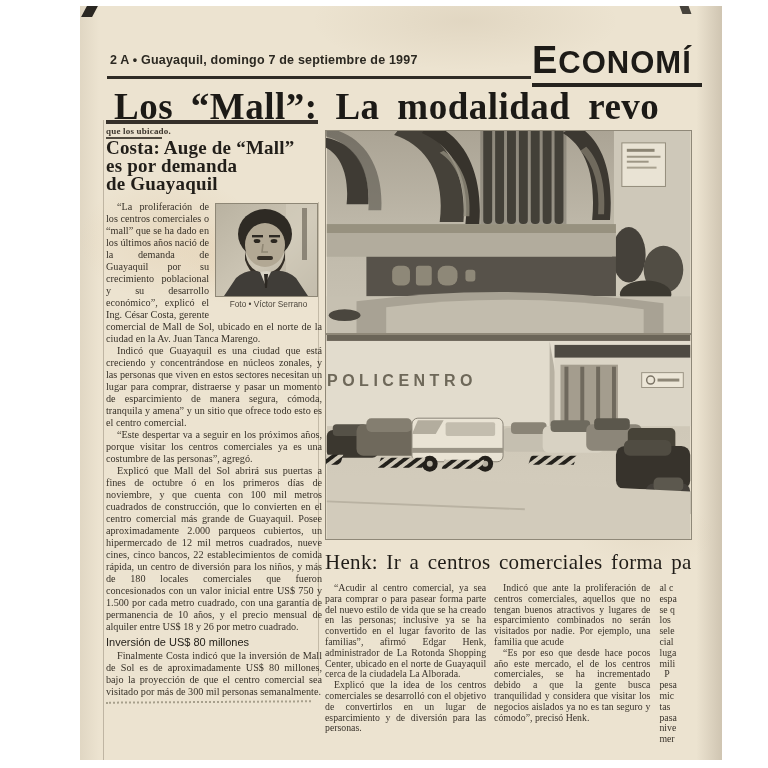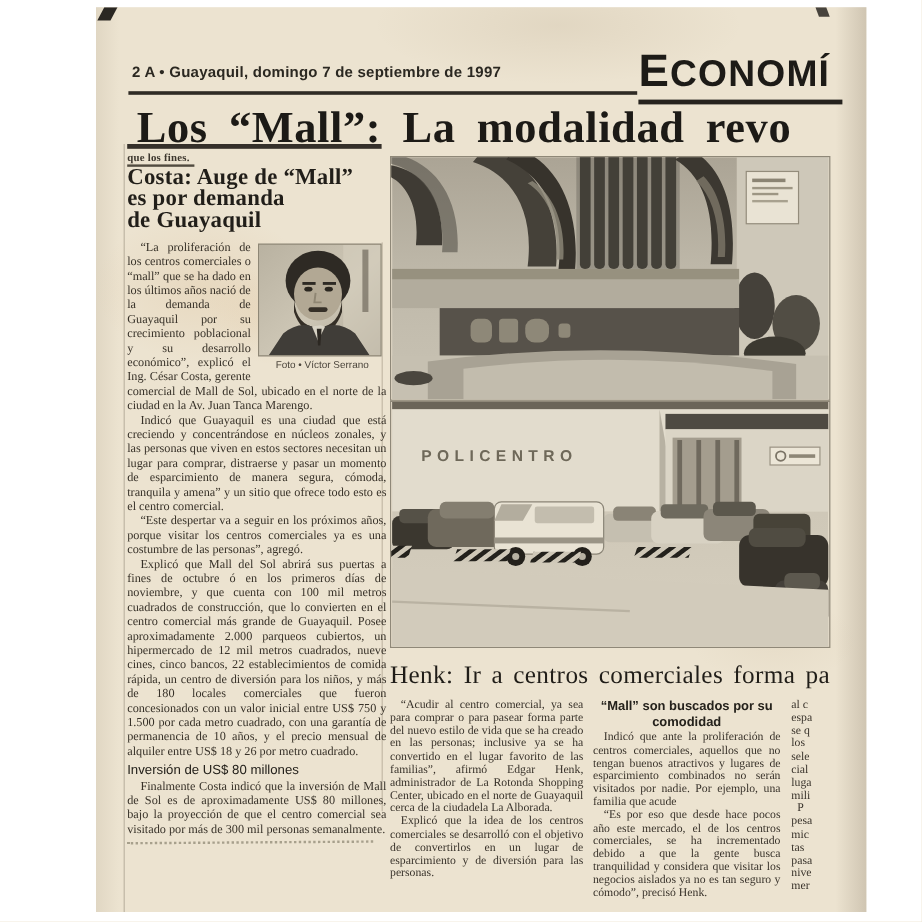--- a/index.html
+++ b/index.html
@@ -65,22 +65,22 @@
   }
   .squiggle{width:205px;border-top:2px dotted #97907c;margin-top:3px;transform:rotate(-.4deg);opacity:.8;}
   .col-rule-v{position:absolute;left:238px;top:196px;width:1px;height:474px;background:rgba(90,80,60,.28);}
   .left-edge-rule{position:absolute;left:23px;top:114px;width:1px;height:640px;background:rgba(85,75,58,.30);}
 
   
   .collage{position:absolute;left:245px;top:124px;width:367px;height:410px;}
   .photo-frame{border:1px solid #8f8878;box-sizing:border-box;display:block;}
   .poli-sign{
     position:absolute;left:2px;top:38px;
-    font-family:"Liberation Sans",sans-serif;font-weight:bold;font-size:13px;
-    letter-spacing:4.5px;color:#6e6859;white-space:nowrap;margin-left:24px;
+    font-family:"Liberation Sans",sans-serif;font-weight:bold;font-size:16px;
+    letter-spacing:4.5px;color:#6e6859;white-space:nowrap;
   }
 
   
   .henk{position:absolute;left:245px;top:544px;width:373px;}
   .henk-title{
     font-size:21px;color:#201d18;white-space:nowrap;word-spacing:3px;letter-spacing:.3px;
   }
   .henk-cols{display:flex;margin-top:8px;}
   .henk-col{font-size:9.8px;line-height:10.8px;text-align:justify;color:#38322a;}
   .henk-col p{margin:0;text-indent:9px;}
@@ -104,21 +104,21 @@
   <div class="rule-left"></div>
   <div class="section-title">ECONOMÍ</div>
   <div class="rule-right"></div>
   <div class="main-headline">Los “Mall”: La modalidad revo</div>
 
   <div class="left-edge-rule"></div>
   <div class="col-rule-v"></div>
 
   <div class="costa">
     <div class="costa-toprule"></div>
-    <div class="overline">que los fines.</div>
+    <div class="overline">que los ubicado.</div>
     <div class="overline-rule"></div>
     <div class="costa-title">Costa: Auge de “Mall”
 es por demanda
 de Guayaquil</div>
     <div class="costa-body">
       <div class="portrait-float">
         <svg class="portrait-photo" viewBox="0 0 101 92" xmlns="http://www.w3.org/2000/svg">
           <defs>
             <linearGradient id="pbg" x1="0" y1="0" x2="1" y2="1">
               <stop offset="0" stop-color="#b9b2a1"></stop>
@@ -275,21 +275,20 @@
   </div>
 
   <div class="henk">
     <div class="henk-title">Henk: Ir a centros comerciales forma pa</div>
     <div class="henk-cols">
       <div class="henk-col henk-col1">
         <p>“Acudir al centro comercial, ya sea para comprar o para pasear forma parte del nuevo estilo de vida que se ha creado en las personas; inclusive ya se ha convertido en el lugar favorito de las familias”, afirmó Edgar Henk, administrador de La Rotonda Shopping Center, ubicado en el norte de Guayaquil cerca de la ciudadela La Alborada.</p>
         <p>Explicó que la idea de los centros comerciales se desarrolló con el objetivo de convertirlos en un lugar de esparcimiento y de diversión para las personas.</p>
       </div>
       <div class="henk-col henk-col2">
-        <div class="henk-subhead">“Mall” son buscados por su comodidad</div>
         <p>Indicó que ante la proliferación de centros comerciales, aquellos que no tengan buenos atractivos y lugares de esparcimiento combinados no serán visitados por nadie. Por ejemplo, una familia que acude</p>
         <p>“Es por eso que desde hace pocos año este mercado, el de los centros comerciales, se ha incrementado debido a que la gente busca tranquilidad y considera que visitar los negocios aislados ya no es tan seguro y cómodo”, precisó Henk.</p>
       </div>
       <div class="henk-col henk-col3">al c
 espa
 se q
 los
 sele
 cial
 luga

